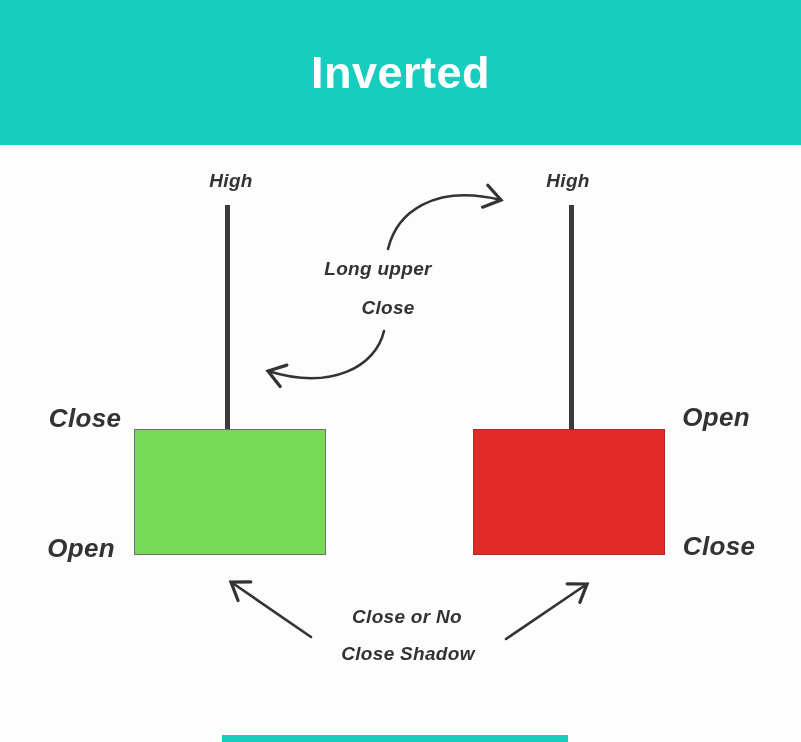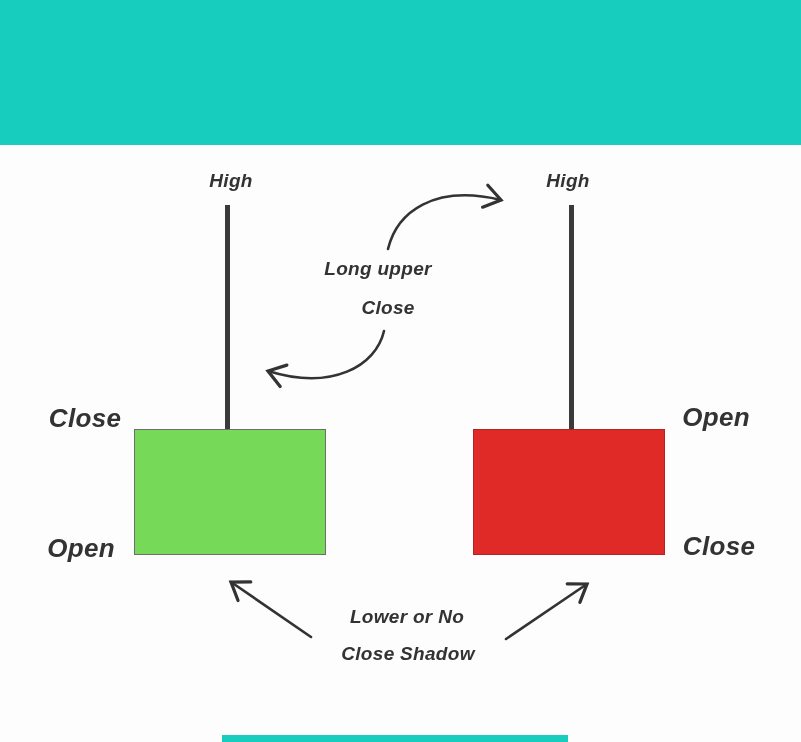--- a/index.html
+++ b/index.html
@@ -59,38 +59,39 @@
   .arrows{position:absolute;left:0;top:0;width:801px;height:742px;pointer-events:none;}
   .footer-accent{
     position:absolute;left:222px;top:735px;width:346px;height:7px;
     background:var(--footer-accent);
   }
 </style>
 </head>
 <body>
 
 <div class="header">
+  <div class="line1">Inverted</div>
 </div>
 
 <div class="wick left"></div>
 <div class="wick right"></div>
 
 <div class="candle-body bullish"></div>
 <div class="candle-body bearish"></div>
 
 <div class="lbl big high-left">High</div>
 <div class="lbl big high-right">High</div>
 <div class="lbl close-left">Close</div>
 <div class="lbl open-left">Open</div>
 <div class="lbl open-right">Open</div>
 <div class="lbl close-right">Close</div>
 
 <div class="lbl big upper1">Long upper</div>
 <div class="lbl big upper2">Close</div>
-<div class="lbl big lower1">Lower or No</div>
+<div class="lbl big lower1">Close or No</div>
 <div class="lbl big lower2">Close Shadow</div>
 
 <svg class="arrows" viewBox="0 0 801 742" xmlns="http://www.w3.org/2000/svg">
   <defs>
     <marker id="ah" markerWidth="30" markerHeight="30" viewBox="-18 -12 24 24" refX="0" refY="0" orient="auto" markerUnits="userSpaceOnUse">
       <path d="M -13 -9 L 0 0 L -13 9" fill="none" stroke="#333333" stroke-width="2.6" stroke-linecap="round"></path>
     </marker>
   </defs>
   <path d="M 388 249 C 397 212 434 184 501 200" fill="none" stroke="#333333" stroke-width="2.6" stroke-linecap="round" marker-end="url(#ah)"></path>
   <path d="M 384 331 C 376 366 332 391 268 371" fill="none" stroke="#333333" stroke-width="2.6" stroke-linecap="round" marker-end="url(#ah)"></path>

